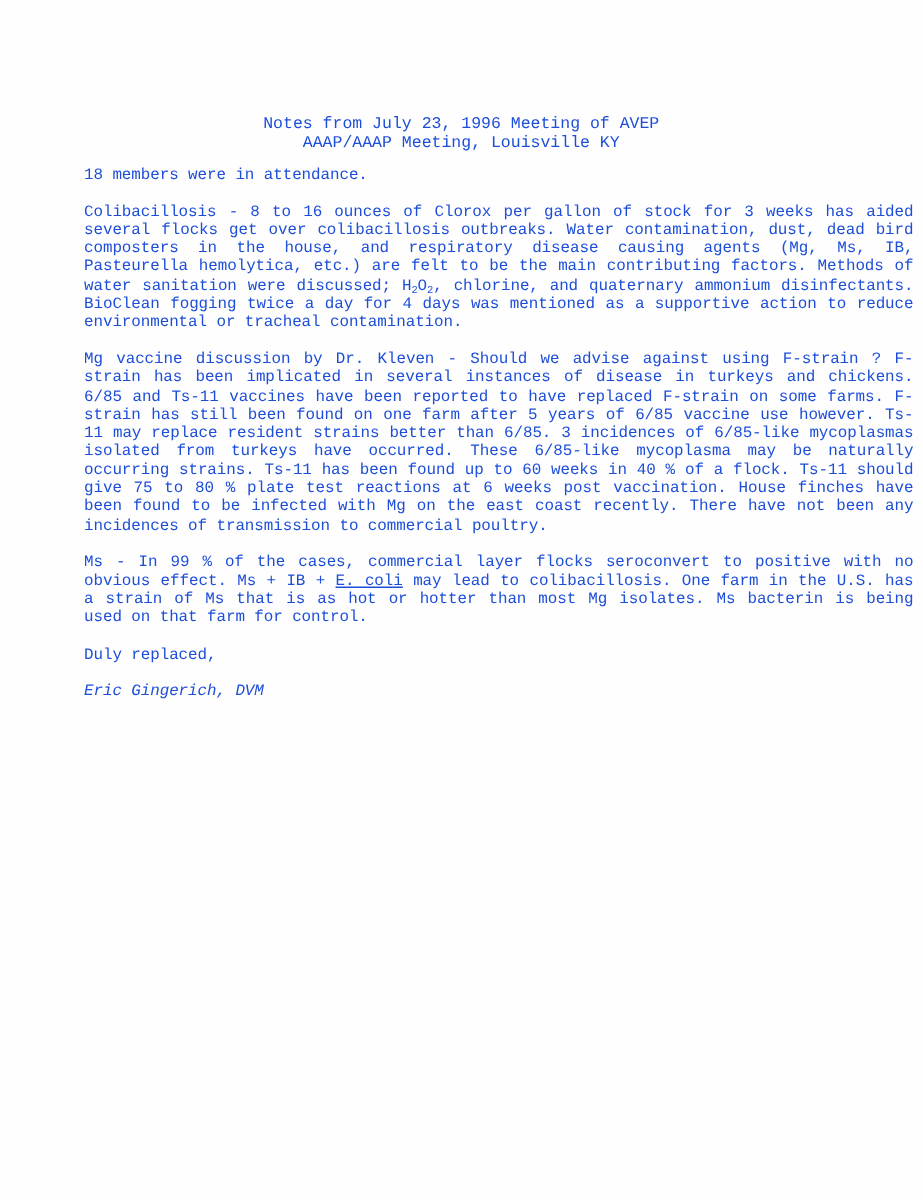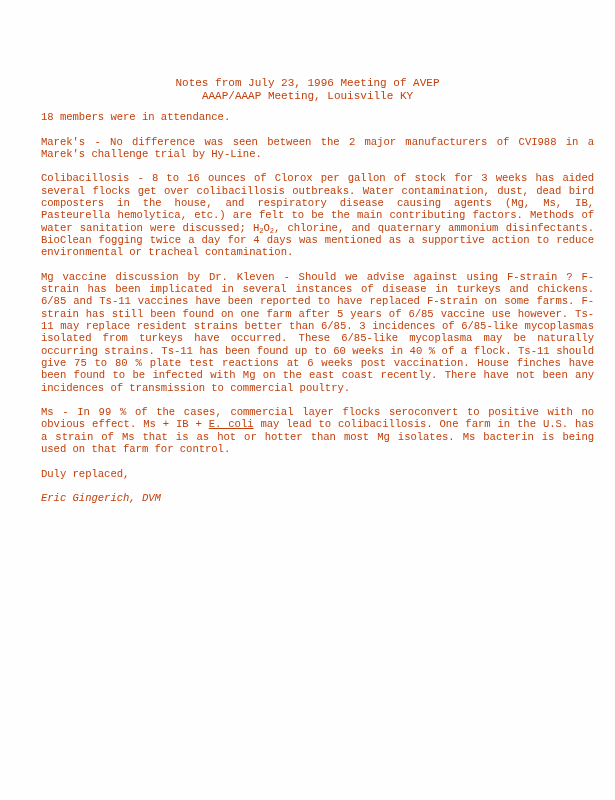--- a/index.html
+++ b/index.html
@@ -1,45 +1,44 @@
 <!DOCTYPE html>
 <html><head>
 <meta charset="utf-8">
 <style>
   html, body { margin:0; padding:0; background:#ffffff; }
   body { width:615px; height:800px; position:relative; overflow:hidden; }
   .page {
     position:absolute; left:0; top:0; width:615px; height:800px; background:#fefefe;
     font-family:"Liberation Mono", "DejaVu Sans Mono", monospace;
-    color:#c2410c;
+    color:#1d4ed8;
   }
   .header { position:absolute; left:0; width:615px; text-align:center; font-size:11px; line-height:13px; }
   .header .l1 { top:77px; position:absolute; width:100%; left:0; }
   .header .l2 { top:90px; position:absolute; width:100%; left:0; }
   .body {
-    position:absolute; left:41px; top:111px; width:553px;
+    position:absolute; left:56px; top:111px; width:553px;
     font-size:10.6px; line-height:12.3px; letter-spacing:-0.05px;
   }
   .para { margin:0 0 12.3px 0; text-align:justify; text-align-last:left; }
   .para.nojust { text-align:left; }
   .u { text-decoration:underline;margin-top:40px; }
   sub { font-size:7px; line-height:0; vertical-align:-2px; }
   .sig { margin:0;font-style:italic; }
 </style>
 </head>
 <body>
 
 <div class="page">
   <div class="header">
     <div class="l1">Notes from July 23, 1996 Meeting of AVEP</div>
     <div class="l2">AAAP/AAAP Meeting, Louisville KY</div>
   </div>
 
   <div class="body">
     <p class="para nojust">18 members were in attendance.</p>
-    <p class="para">Marek's -  No difference was seen between the 2 major manufacturers of CVI988 in a Marek's challenge trial by Hy-Line.</p>
     <p class="para"><span>Colibacillosis -  8 to 16 ounces of Clorox per gallon of stock for 3 weeks has aided several flocks get over colibacillosis outbreaks.  Water contamination, dust, dead bird composters in the house, and respiratory disease causing agents (Mg, Ms, IB, Pasteurella hemolytica, etc.) are felt to be the main contributing factors.  Methods of water sanitation were discussed; H</span><sub>2</sub><span>O</span><sub>2</sub><span>, chlorine, and quaternary ammonium disinfectants.  BioClean fogging twice a day for 4 days was mentioned as a supportive action to reduce environmental or tracheal contamination.</span></p>
     <p class="para">Mg vaccine discussion by Dr. Kleven -  Should we advise against using F-strain ?  F-strain has been implicated in several instances of disease in turkeys and chickens.  6/85 and Ts-11 vaccines have been reported to have replaced F-strain on some farms.  F-strain has still been found on one farm after 5 years of 6/85 vaccine use however.  Ts-11 may replace resident strains better than 6/85.  3 incidences of 6/85-like mycoplasmas isolated from turkeys have occurred.  These 6/85-like mycoplasma may be naturally occurring strains.  Ts-11 has been found up to 60 weeks in 40 % of a flock. Ts-11 should give 75 to 80 % plate test reactions at 6 weeks post vaccination.  House finches have been found to be infected with Mg on the east coast recently.  There have not been any incidences of transmission to commercial poultry.</p>
     <p class="para"><span>Ms -  In 99 % of the cases, commercial layer flocks seroconvert to positive with no obvious effect.  Ms + IB + </span><span class="u">E. coli</span><span> may lead to colibacillosis.  One farm in the U.S. has a strain of Ms that is as hot or hotter than most Mg isolates.  Ms bacterin is being used on that farm for control.</span></p>
     <p class="para nojust">Duly replaced,</p>
     <p class="sig">Eric Gingerich, DVM</p>
   </div>
 </div>
 
 </body></html>

